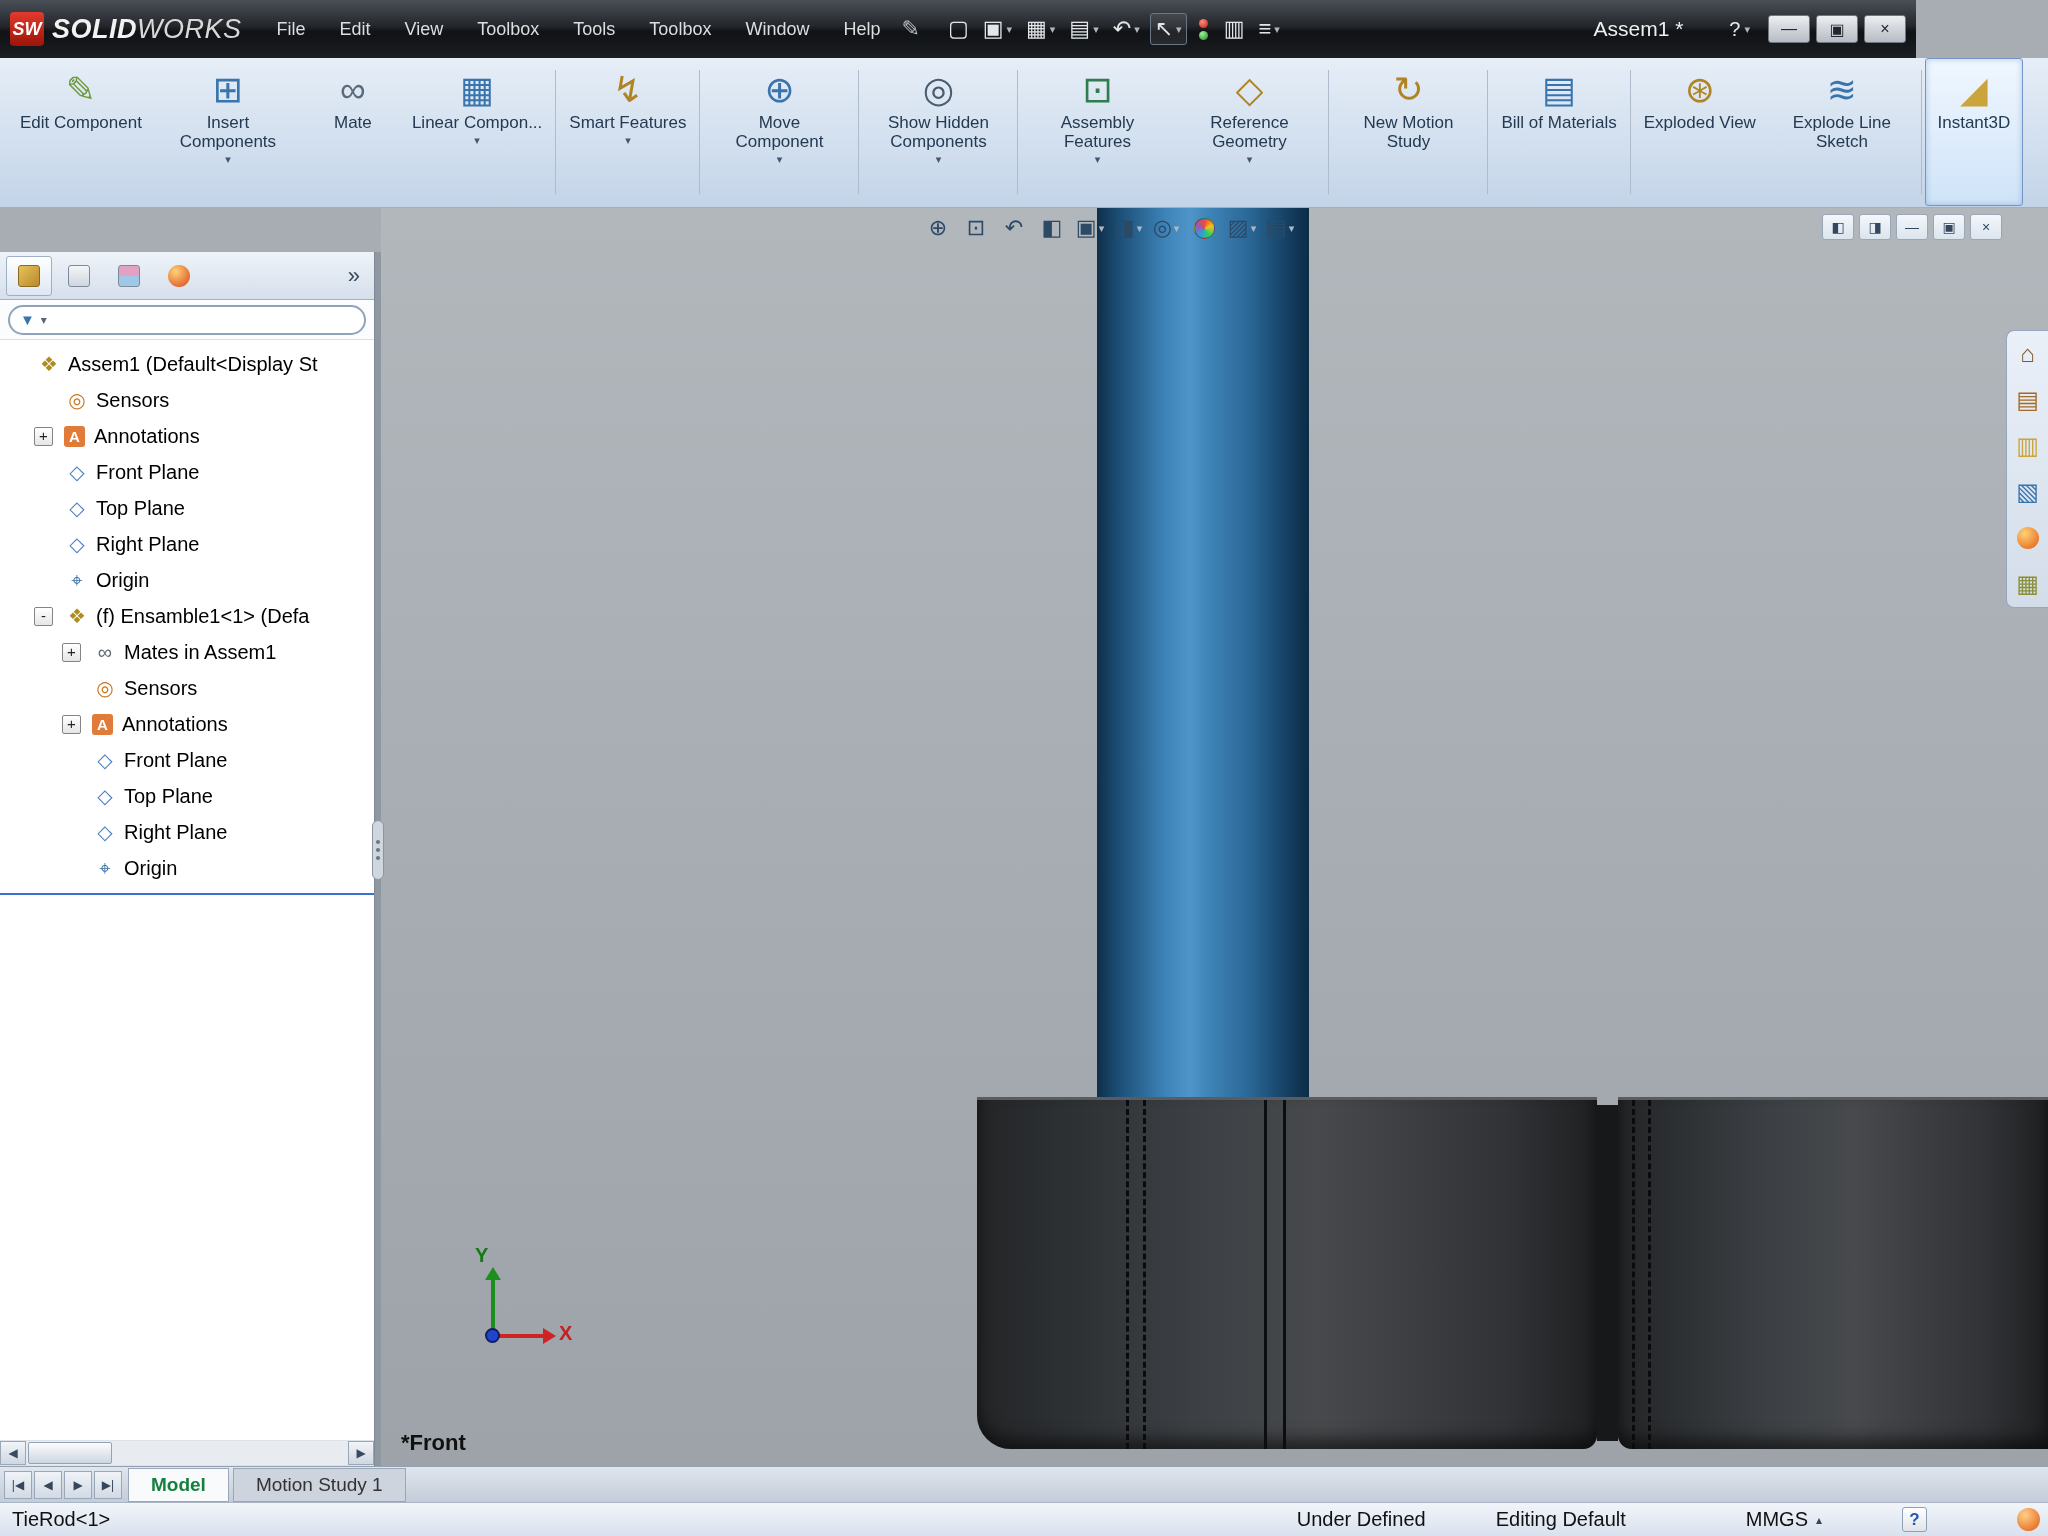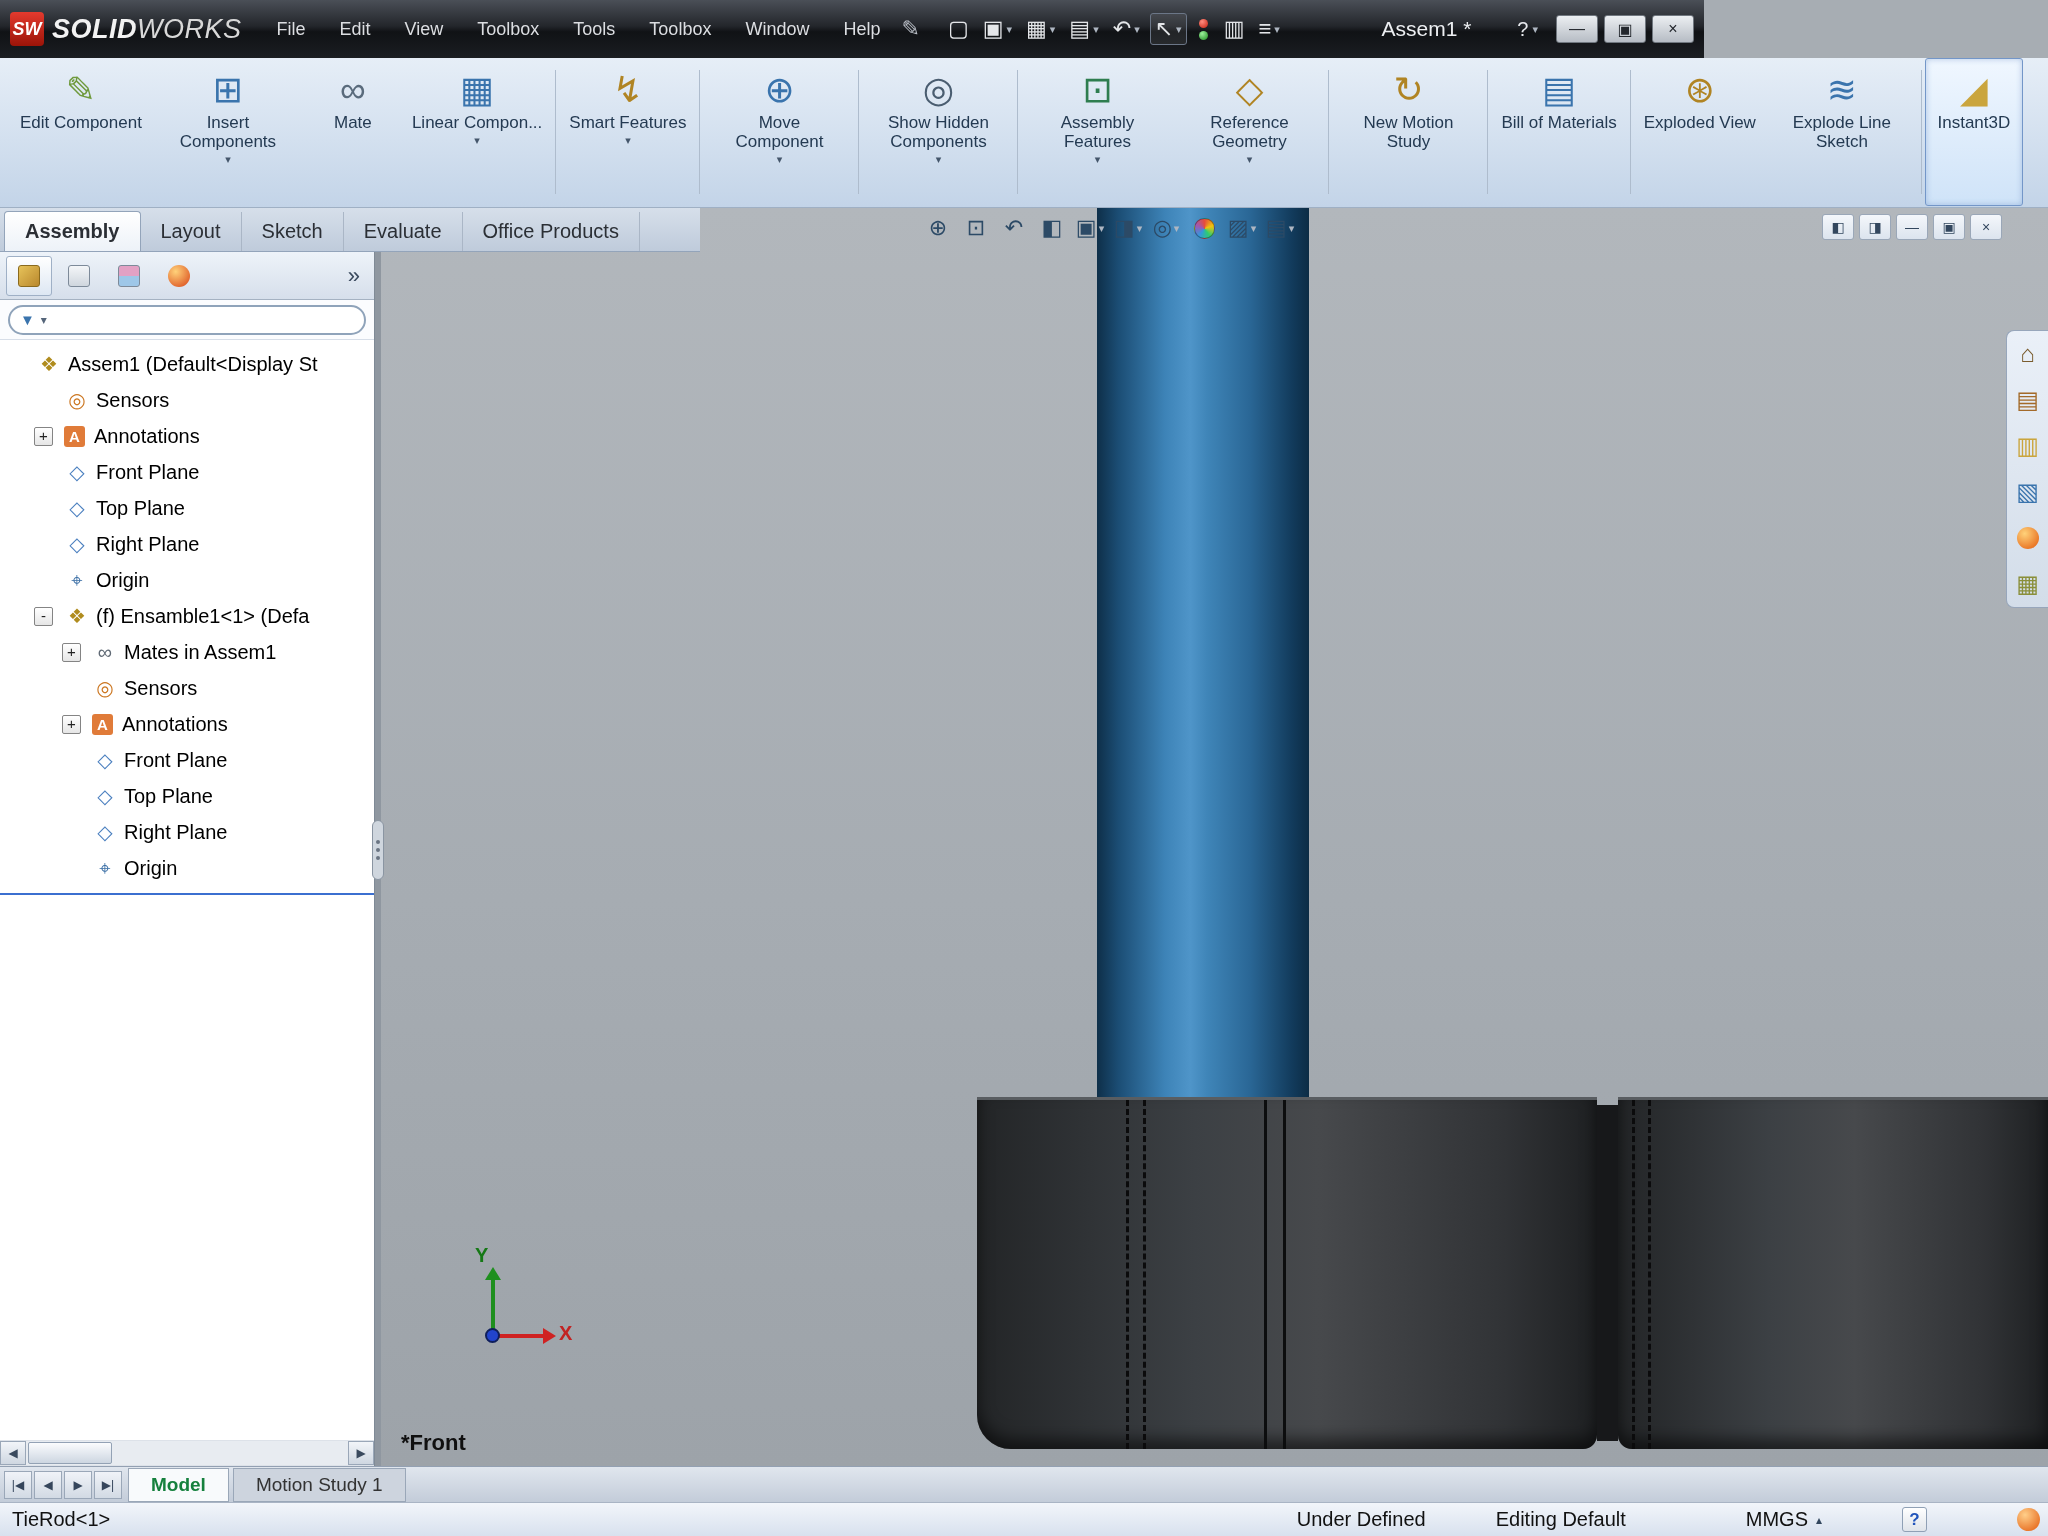--- a/index.html
+++ b/index.html
@@ -2,21 +2,21 @@
 <html><head>
 <meta charset="utf-8">
 <style>
   * { margin:0; padding:0; box-sizing:border-box; }
   html,body { background:#666; }
   .screen {
     position:relative; width:2048px; height:1536px; overflow:hidden;
     font-family:"Liberation Sans", sans-serif; background:#a7adb3;
   }
   
-  .titlebar{position:absolute;left:0;top:0;width:1704px;height:58px;display:flex;align-items:center;
+  .titlebar{position:absolute;left:0;top:0;width:1916px;height:58px;display:flex;align-items:center;
     background:linear-gradient(#4a4f57 0%,#23262b 45%,#101215 55%,#1b1e22 100%);color:#e4e6e9;z-index:40;}
   .logo{display:flex;align-items:center;gap:8px;padding:0 18px 0 10px;}
   .logo-badge{width:34px;height:34px;background:linear-gradient(#e33a2e,#9c1408);color:#fff;font-weight:bold;
     font-style:italic;display:flex;align-items:center;justify-content:center;border-radius:4px;font-size:18px;}
   .logo-text{font-size:27px;font-style:italic;letter-spacing:.5px;color:#f2f2f2;}
   .logo-text b{font-weight:bold;} .logo-text i{font-weight:300;font-style:italic;color:#d8d8d8;}
   #menubar{display:flex;align-items:center;}
   .menu-item{padding:8px 17px;font-size:18px;color:#dcdee2;cursor:default;}
   .pencil{font-size:22px;color:#b9bec6;margin:0 10px 0 4px;}
   #title-toolbar{display:flex;align-items:center;gap:6px;margin-left:14px;}
@@ -327,27 +327,20 @@
     <div class="triad">
       <span class="tr-ylab">Y</span>
       <div class="tr-y"></div>
       <div class="tr-x"></div>
       <div class="tr-o"></div>
       <span class="tr-xlab">X</span>
     </div>
     <div class="view-label">*Front</div>
   </div>
 
-  <div class="tabstrip" id="tabstrip">
-      <span class="ctab active">Assembly</span>
-      <span class="ctab">Layout</span>
-      <span class="ctab">Sketch</span>
-      <span class="ctab">Evaluate</span>
-      <span class="ctab">Office Products</span>
-    </div>
 
   <div id="headsup">
       <span class="hbtn">
         <span>⊕</span>
       </span>
       <span class="hbtn">
         <span>⊡</span>
       </span>
       <span class="hbtn">
         <span>↶</span>

